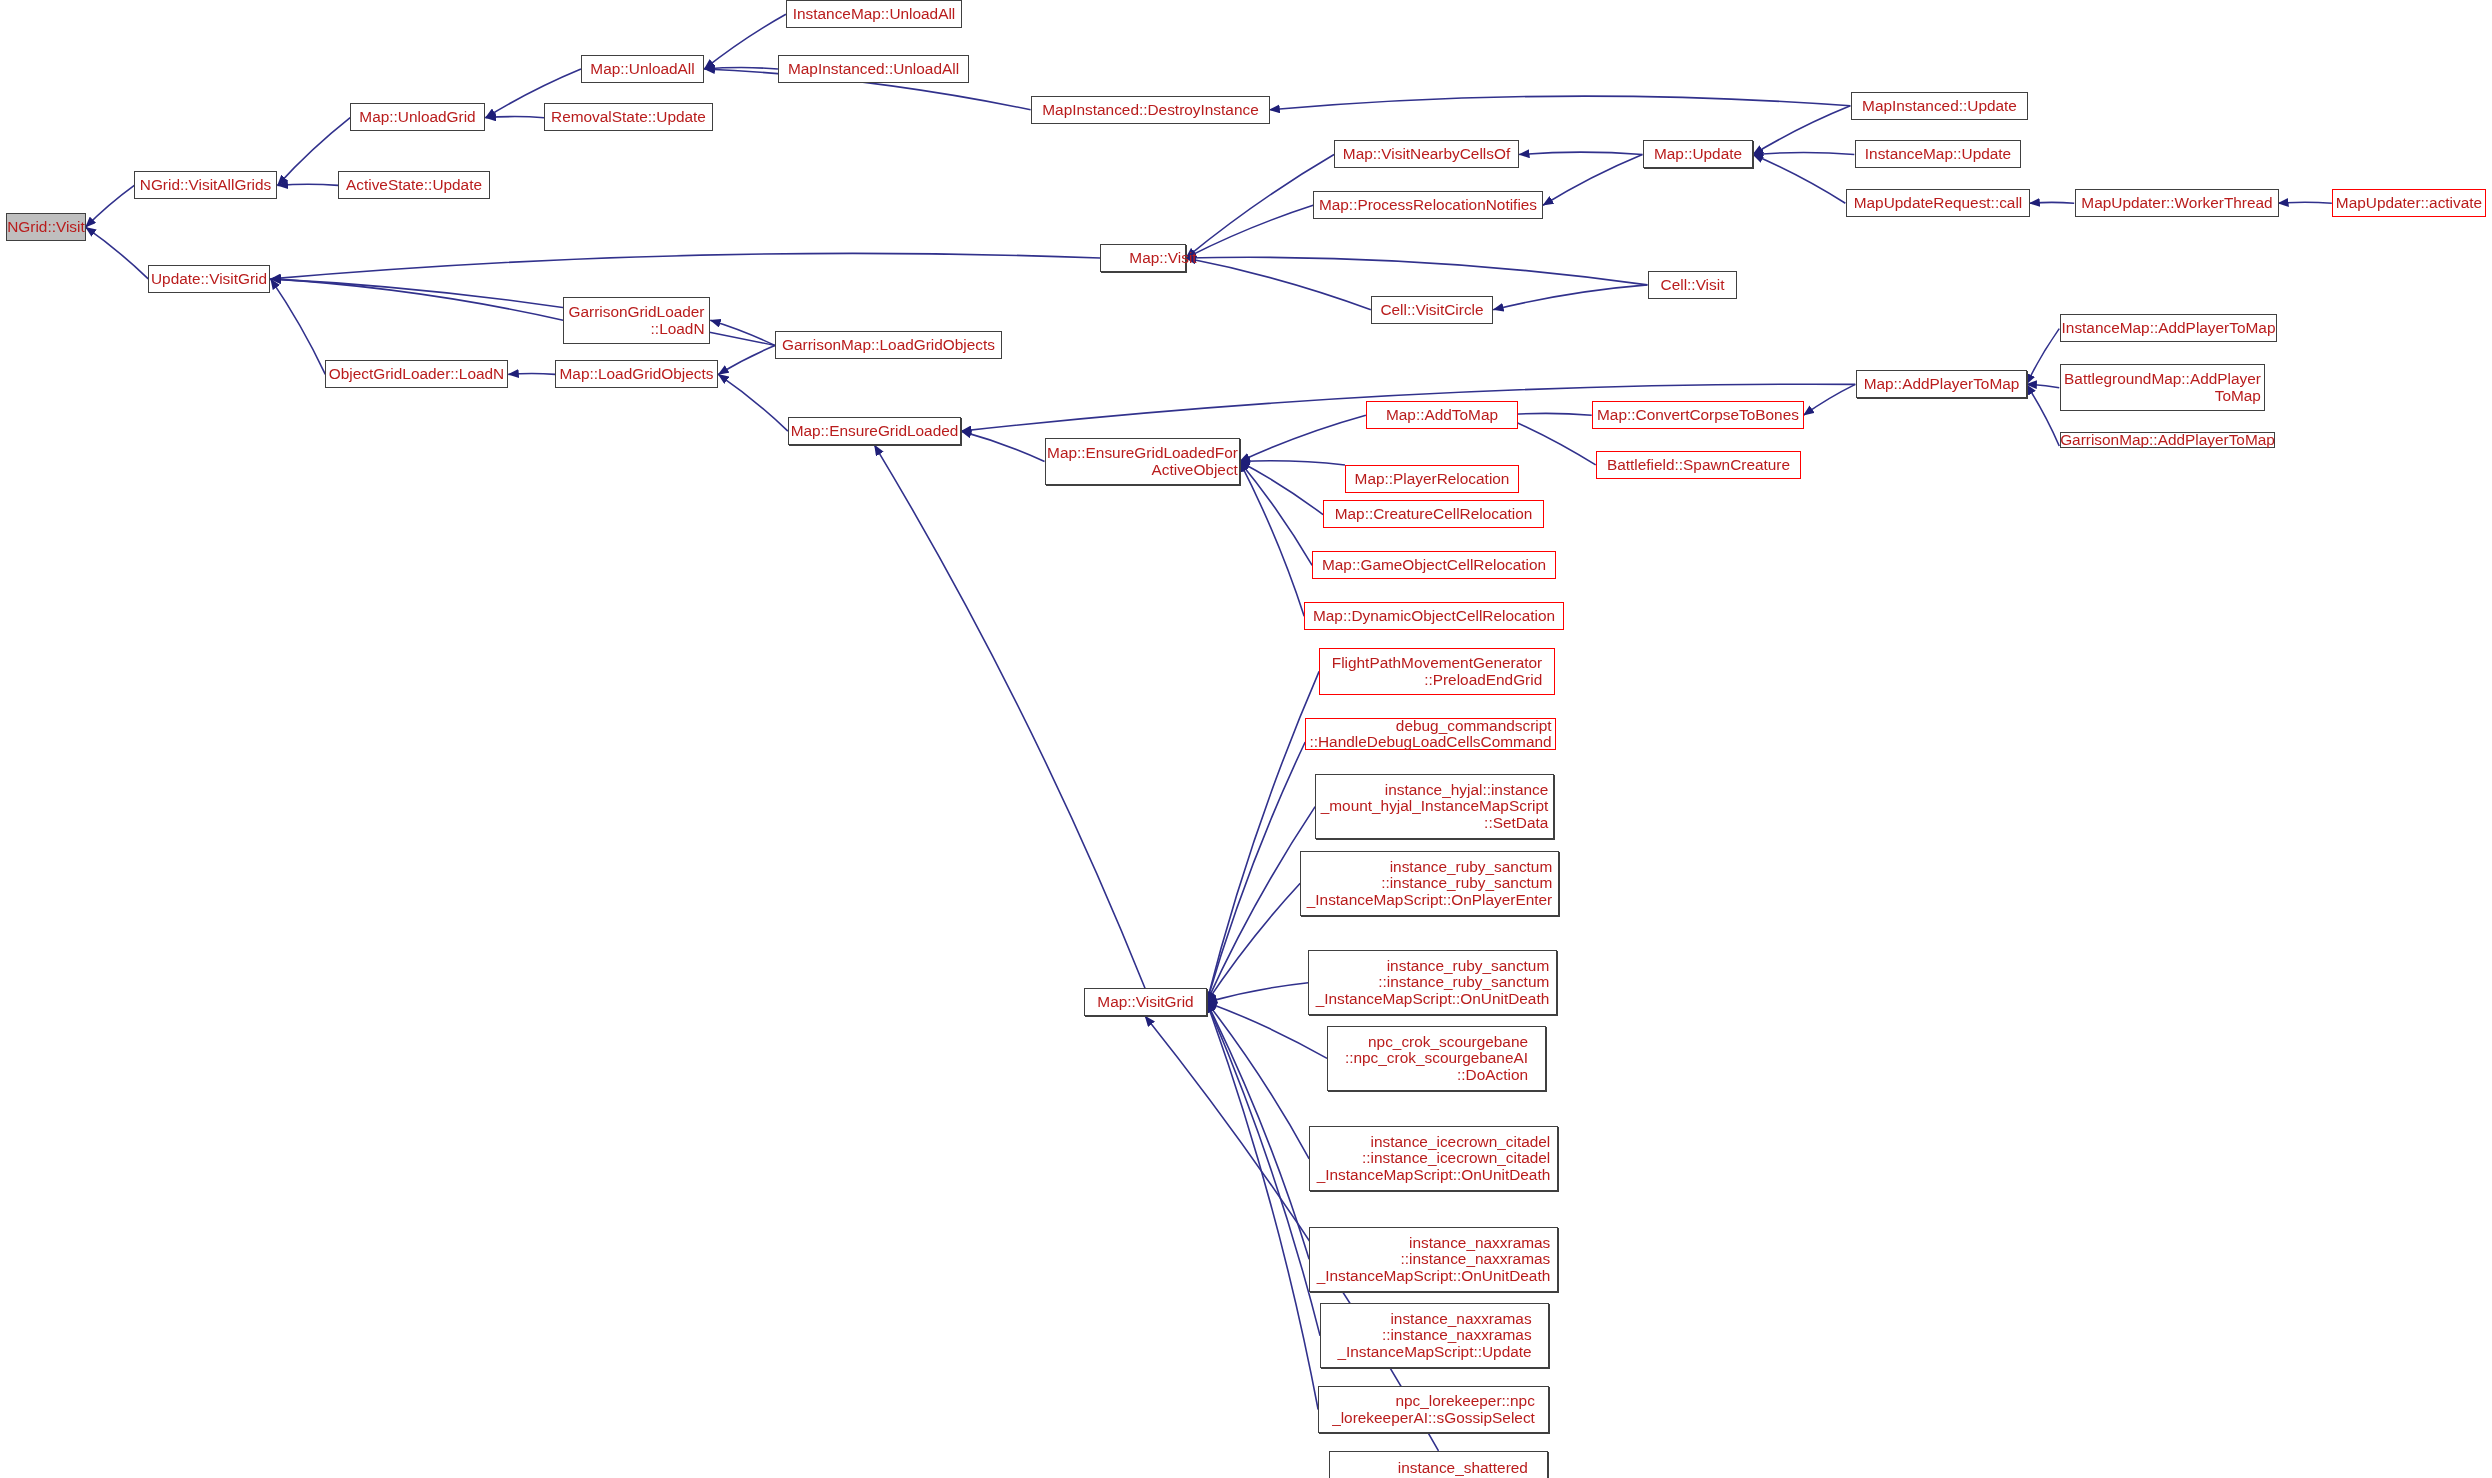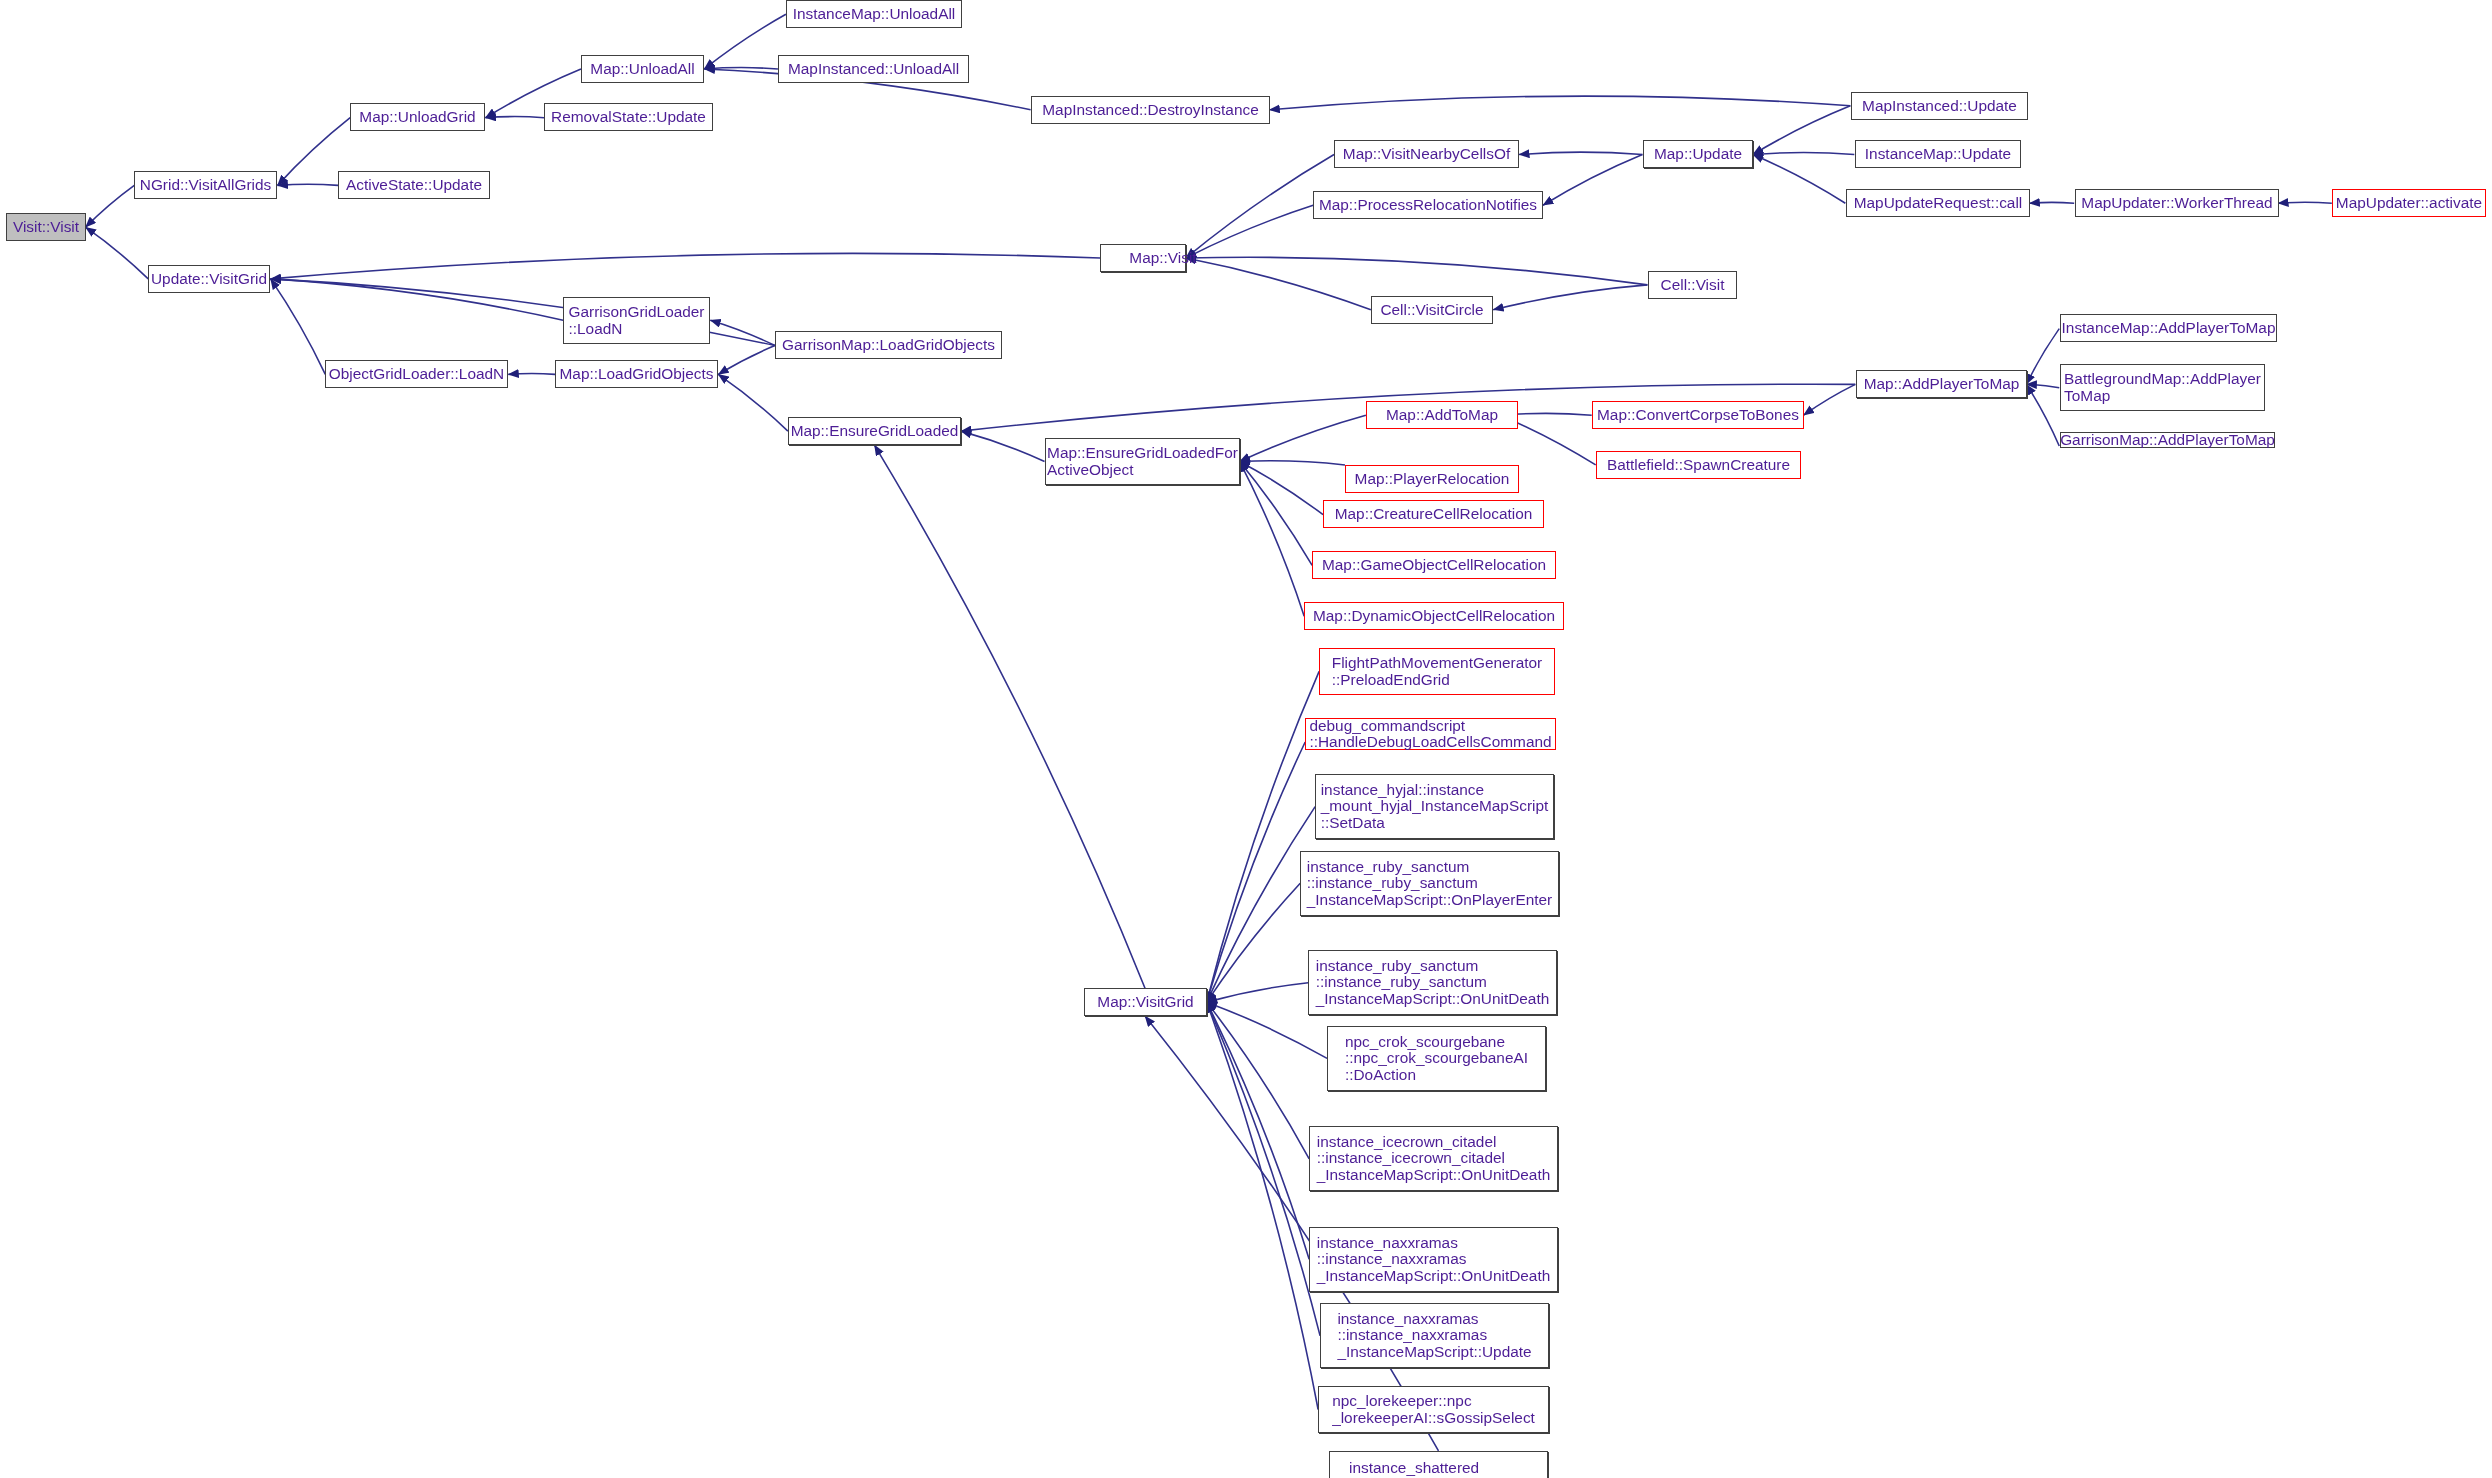--- a/index.html
+++ b/index.html
@@ -24,24 +24,24 @@
     pointer-events: none;
   }
   .node {
     position: absolute;
     box-sizing: border-box;
     background: #ffffff;
     border: 1px solid #404040;
     display: flex;
     align-items: center;
     justify-content: center;
-    text-align: left;
+    text-align: right;
     font-size: 15.4px;
     line-height: 16.4px;
-    color: #4c1d95;
+    color: #b91c1c;
     white-space: pre-line;
     z-index: 2;
     letter-spacing: 0px;
   }
   .node.red {
     border: 1px solid #ff0000;
   }
   .node.current {
     background: #bfbfbf;
     border: 1px solid #404040;
@@ -113,21 +113,21 @@
         <path d="M1315,987.5 Q1263.22,993.17 1213,1007" fill="none" stroke="#31318c" stroke-width="1.6" marker-end="url(#arrow)"></path>
         <path d="M1334,1063.5 Q1275.76,1030.41 1213,1007" fill="none" stroke="#31318c" stroke-width="1.6" marker-end="url(#arrow)"></path>
         <path d="M1316,1164.5 Q1270.8,1081.63 1213,1007" fill="none" stroke="#31318c" stroke-width="1.6" marker-end="url(#arrow)"></path>
         <path d="M1316,1265.5 Q1274.84,1132.13 1213,1007" fill="none" stroke="#31318c" stroke-width="1.6" marker-end="url(#arrow)"></path>
         <path d="M1327,1342.5 Q1283.42,1170.19 1213,1007" fill="none" stroke="#31318c" stroke-width="1.6" marker-end="url(#arrow)"></path>
         <path d="M1325,1416.5 Q1285.38,1207.27 1213,1007" fill="none" stroke="#31318c" stroke-width="1.6" marker-end="url(#arrow)"></path>
         <path d="M1446,1458 Q1315.98,1227.7 1151,1021" fill="none" stroke="#31318c" stroke-width="1.6" marker-end="url(#arrow)"></path>
       </g>
   </svg>
   <div id="node-layer">
-      <div class="node current" style="left: 6px; top: 213px; width: 80px; height: 28px;">Visit::Visit</div>
+      <div class="node current" style="left: 6px; top: 213px; width: 80px; height: 28px;">NGrid::Visit</div>
       <div class="node" style="left: 134px; top: 171px; width: 143px; height: 28px;">NGrid::VisitAllGrids</div>
       <div class="node" style="left: 338px; top: 171px; width: 152px; height: 28px;">ActiveState::Update</div>
       <div class="node" style="left: 148px; top: 265px; width: 122px; height: 28px;">Update::VisitGrid</div>
       <div class="node" style="left: 350px; top: 103px; width: 135px; height: 28px;">Map::UnloadGrid</div>
       <div class="node" style="left: 544px; top: 103px; width: 169px; height: 28px;">RemovalState::Update</div>
       <div class="node" style="left: 581px; top: 55px; width: 123px; height: 28px;">Map::UnloadAll</div>
       <div class="node" style="left: 786px; top: 0px; width: 176px; height: 28px;">InstanceMap::UnloadAll</div>
       <div class="node" style="left: 778px; top: 55px; width: 191px; height: 28px;">MapInstanced::UnloadAll</div>
       <div class="node" style="left: 1031px; top: 96px; width: 239px; height: 28px;">MapInstanced::DestroyInstance</div>
       <div class="node" style="left: 1851px; top: 92px; width: 177px; height: 28px;">MapInstanced::Update</div>

